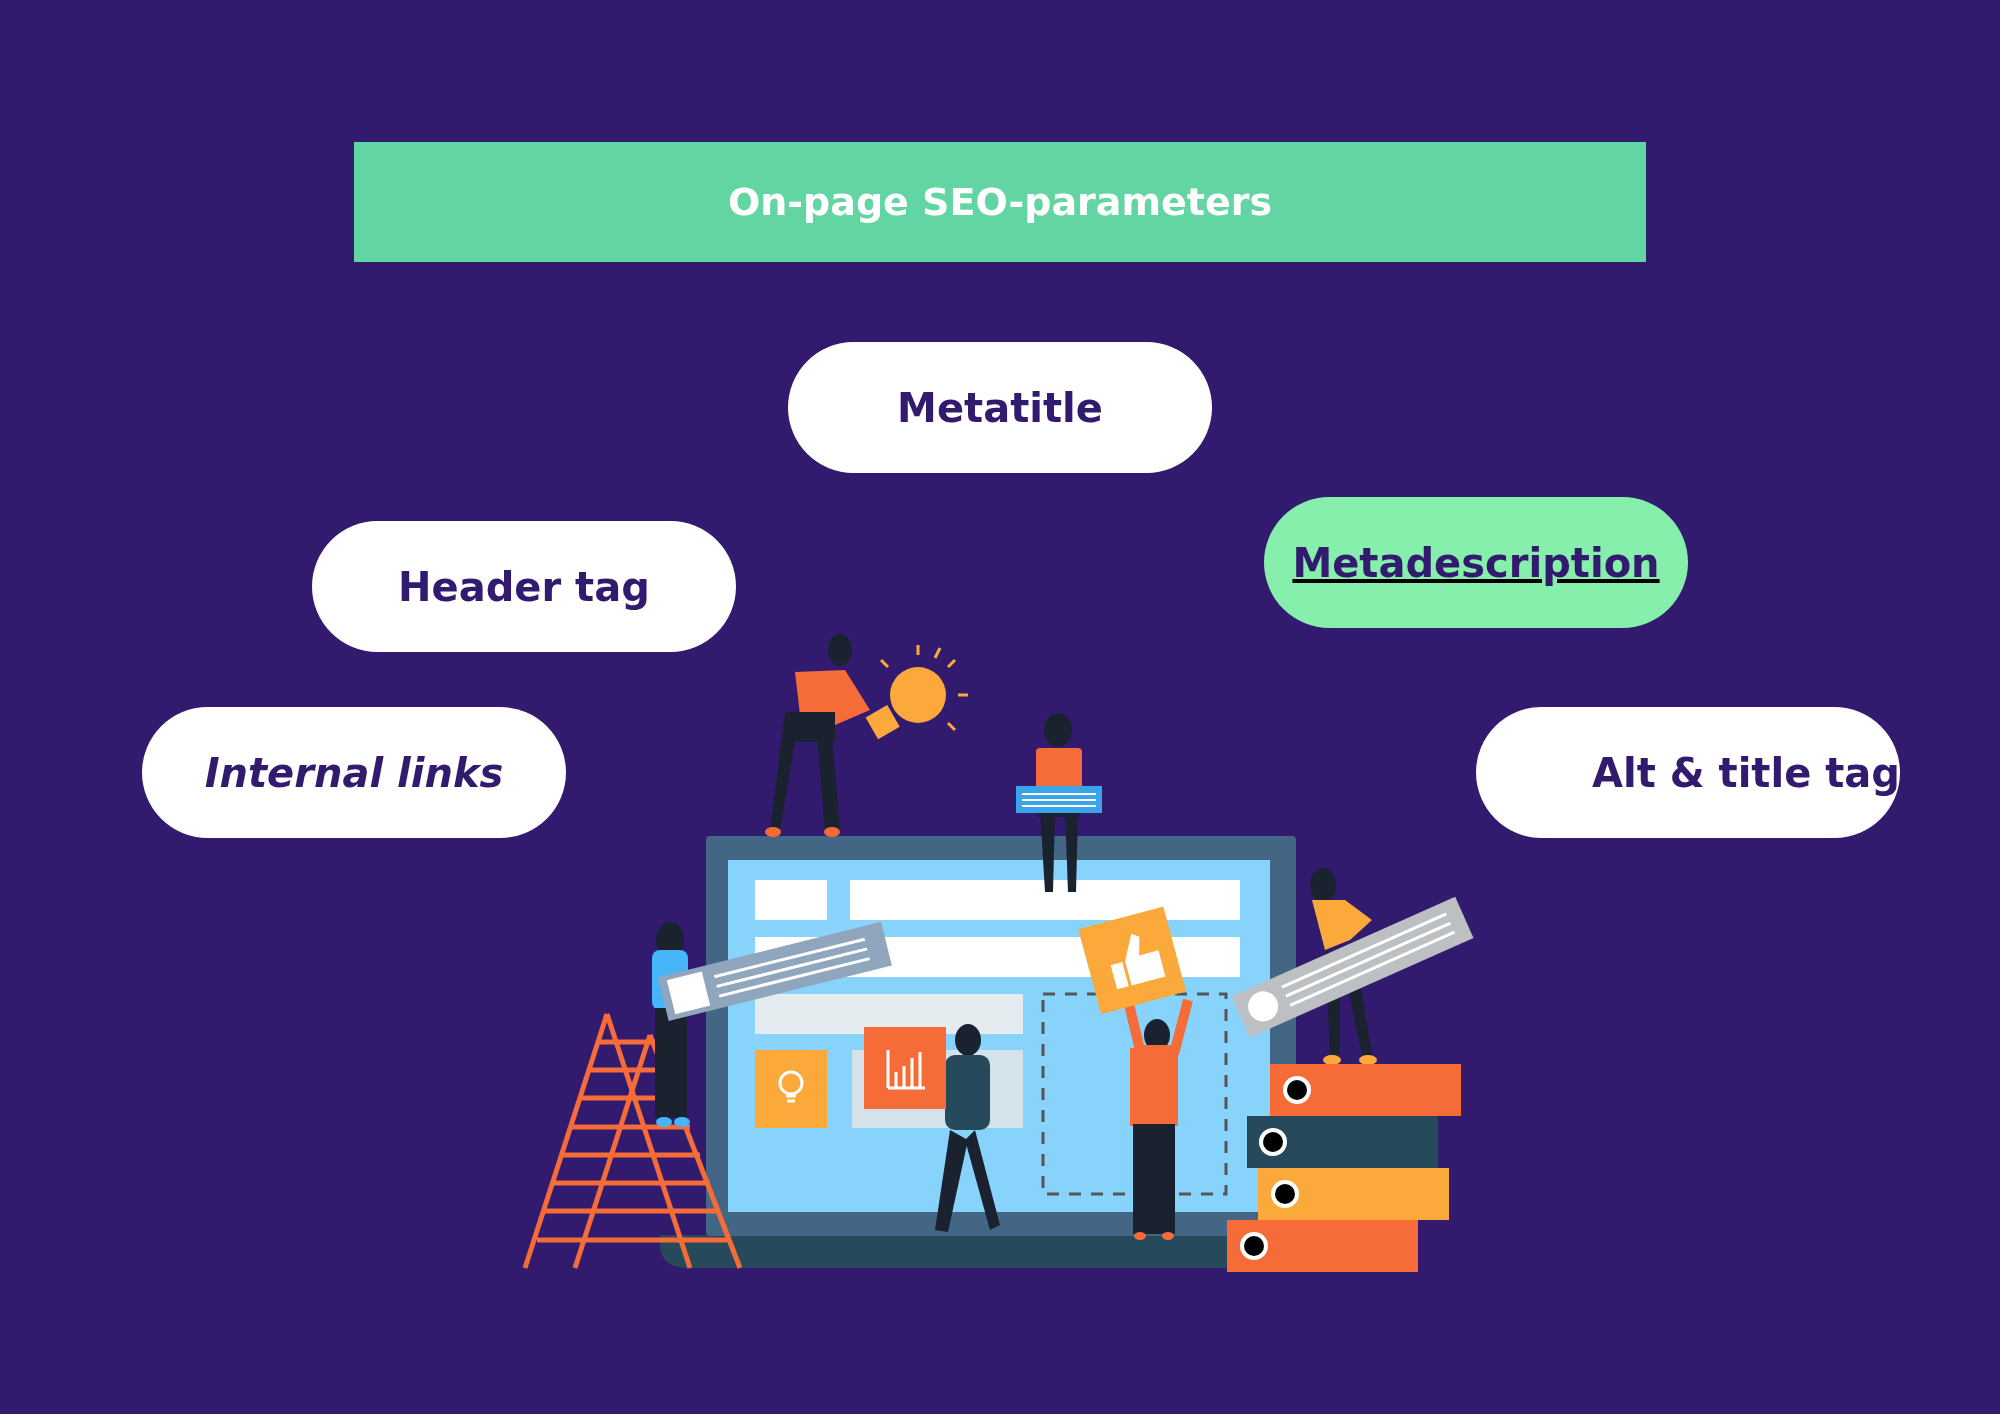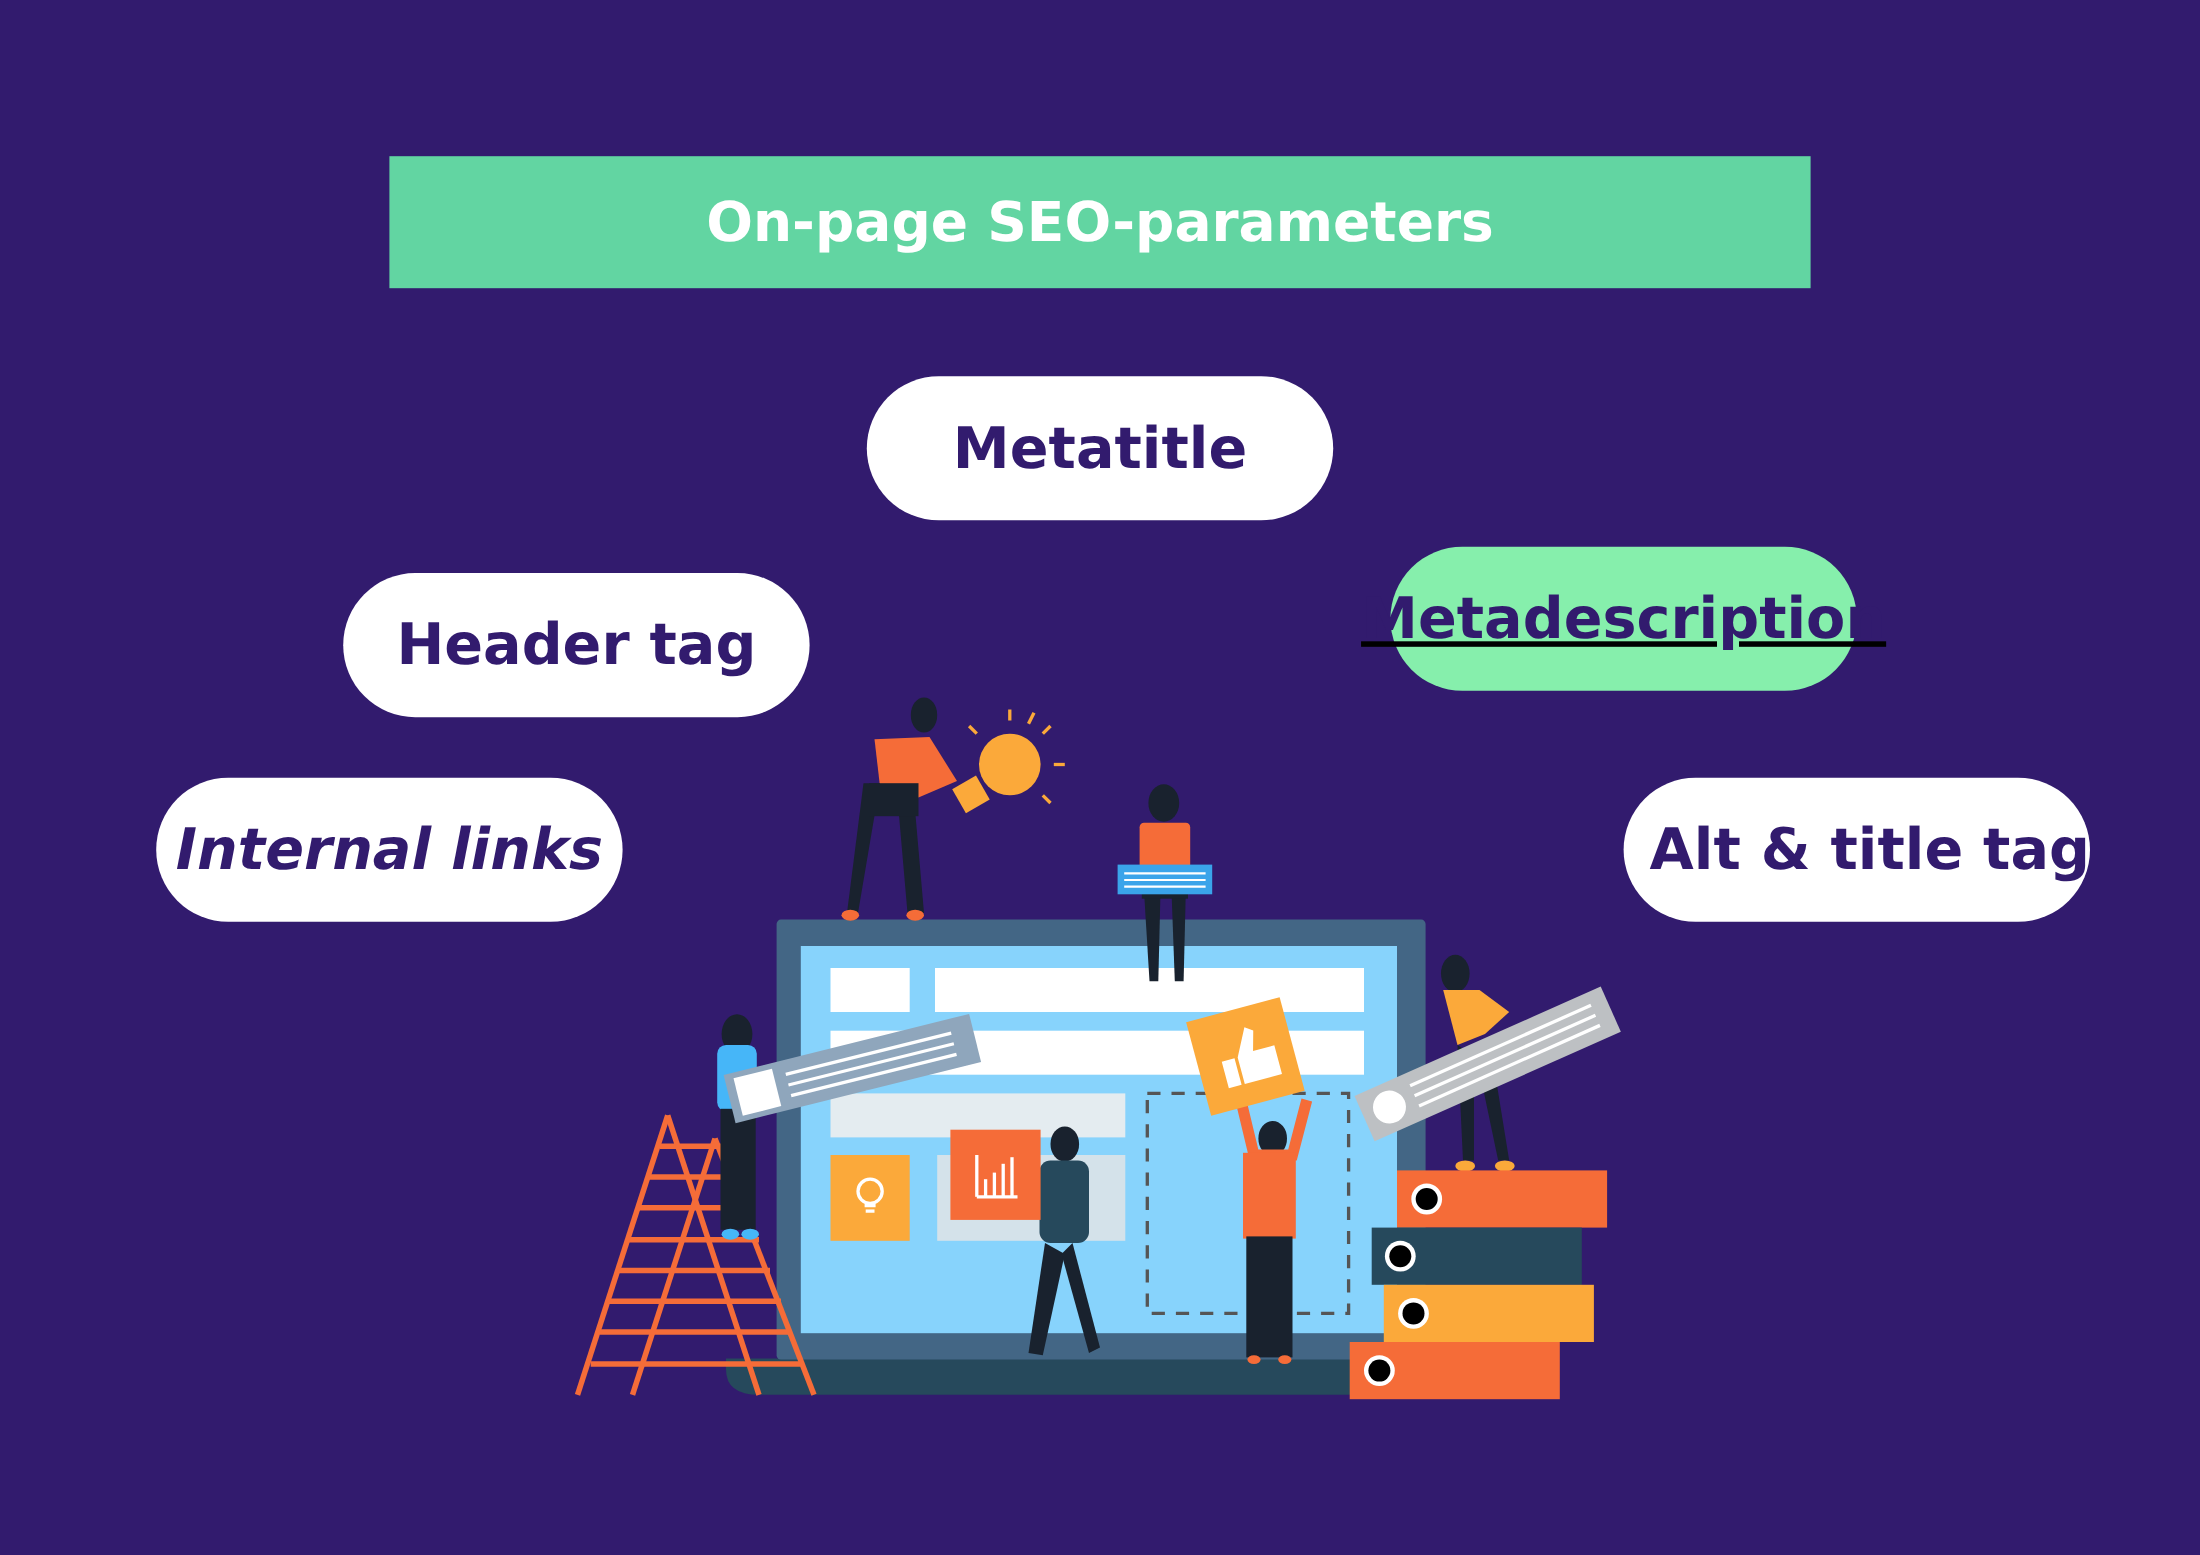--- a/index.html
+++ b/index.html
@@ -1,20 +1,20 @@
 <!DOCTYPE html>
 <html><head>
 <meta charset="utf-8">
 <style>
   html,body{margin:0;padding:0;}
   body{width:2000px;height:1414px;background:#321b6e;position:relative;overflow:hidden;font-family:"DejaVu Sans","Liberation Sans",sans-serif;}
   .title-bar{position:absolute;left:354px;top:142px;width:1292px;height:120px;background:#62d5a2;display:flex;align-items:center;justify-content:center;}
-  .title-bar span{color:#fff;font-weight:bold;font-size:50px;letter-spacing:0px;}
+  .title-bar span{color:#fff;font-weight:bold;font-size:38px;letter-spacing:0px;}
   .pill{position:absolute;width:424px;height:131px;border-radius:66px;background:#fff;display:flex;align-items:center;justify-content:center;}
-  .pill span{color:#321b6e;font-weight:bold;font-size:52px;}
+  .pill span{color:#321b6e;font-weight:bold;font-size:40px;}
   .pill.alt-bg{background:#86efac;text-decoration:underline;}
   .illus{position:absolute;left:0;top:0;width:2000px;height:1414px;}
 </style>
 </head>
 <body>
 
 <div class="title-bar">
   <span>On-page SEO-parameters</span>
 </div>
 

